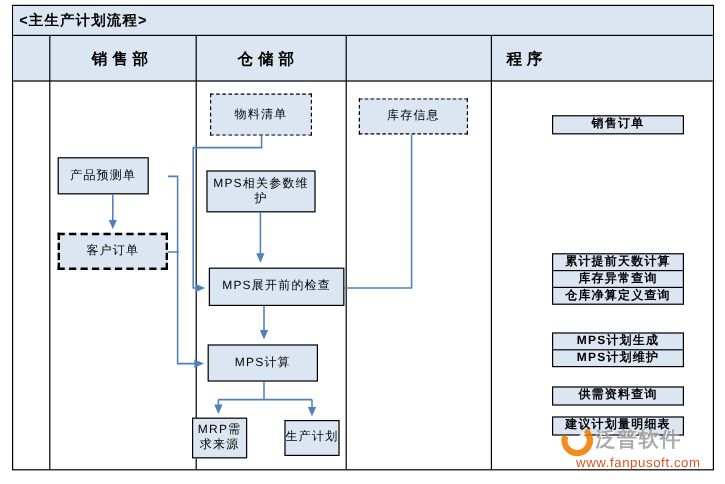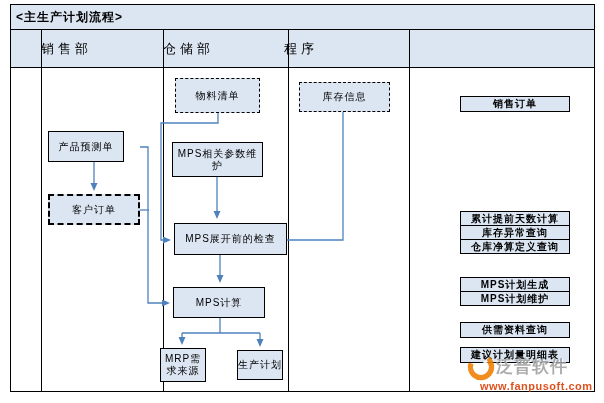--- a/index.html
+++ b/index.html
@@ -15,40 +15,40 @@
     position:relative;width:604px;height:403px;background:#fff;overflow:hidden;
     font-family:"Liberation Sans","DejaVu Sans",sans-serif;color:#000;
   }
   .frame{position:absolute;left:10px;top:4px;width:585px;height:388px;border:1px solid var(--border);box-sizing:border-box;background:#fff;}
   .titlebar{
     position:absolute;left:0;top:0;width:100%;height:25px;box-sizing:border-box;
     background:var(--box-fill);border-bottom:1px solid var(--border);
     font-size:12px;font-weight:bold;line-height:24px;padding-left:5px;letter-spacing:1px;
   }
   .headerband{position:absolute;left:0;top:25px;width:100%;height:38px;box-sizing:border-box;background:var(--box-fill);border-bottom:1px solid var(--border);display:flex;}
-  .hcell{box-sizing:border-box;font-size:13px;font-weight:normal;line-height:37px;letter-spacing:4px;}
+  .hcell{box-sizing:border-box;text-align:center;font-size:13px;font-weight:bold;line-height:37px;letter-spacing:4px;}
   .vline{position:absolute;top:25px;bottom:0;width:1px;background:var(--border);}
   .fbox{
     position:absolute;box-sizing:border-box;background:var(--box-fill);
     border:1px solid var(--border);display:flex;align-items:center;justify-content:center;
     text-align:center;font-size:10px;font-weight:normal;letter-spacing:1px;line-height:12px;
   }
   .fbox.dashed{border-style:dashed;}
   .fbox.dashed-bold{border:2px dashed var(--border);}
   .pgroup{position:absolute;left:433px;width:110px;box-sizing:border-box;border:1px solid var(--border);background:var(--box-fill);margin-left:27px;}
   .prow{height:13px;line-height:13px;text-align:center;font-size:10px;font-weight:bold;letter-spacing:1px;}
   .prow + .prow{border-top:1px solid var(--border);}
   .prow.tall{height:14px;line-height:14px;}
   svg.connectors{position:absolute;left:0;top:0;pointer-events:none;}
   .conn{stroke:var(--conn);stroke-width:1.3;fill:none;}
   .watermark{position:absolute;left:466px;top:352px;width:138px;opacity:0.88;z-index:5;}
   .wm-row{display:flex;align-items:center;}
   .wm-brand{font-size:17px;font-weight:bold;color:var(--wm-gray);letter-spacing:1px;line-height:26px;white-space:nowrap;
     text-shadow:1px 1px 0 #fff;}
-  .wm-url{font-size:11px;font-weight:bold;color:var(--wm-red);letter-spacing:0.5px;margin-top:-2px;padding-left:14px;white-space:nowrap;}
+  .wm-url{font-size:11px;font-weight:normal;color:var(--wm-red);letter-spacing:0.5px;margin-top:-2px;padding-left:14px;white-space:nowrap;}
 </style>
 </head>
 <body>
 
 <div class="stage">
 
   <div class="frame">
     <div class="titlebar">&lt;主生产计划流程&gt;</div>
     <div class="headerband">
       <div class="hcell" style="width:30px"></div>

